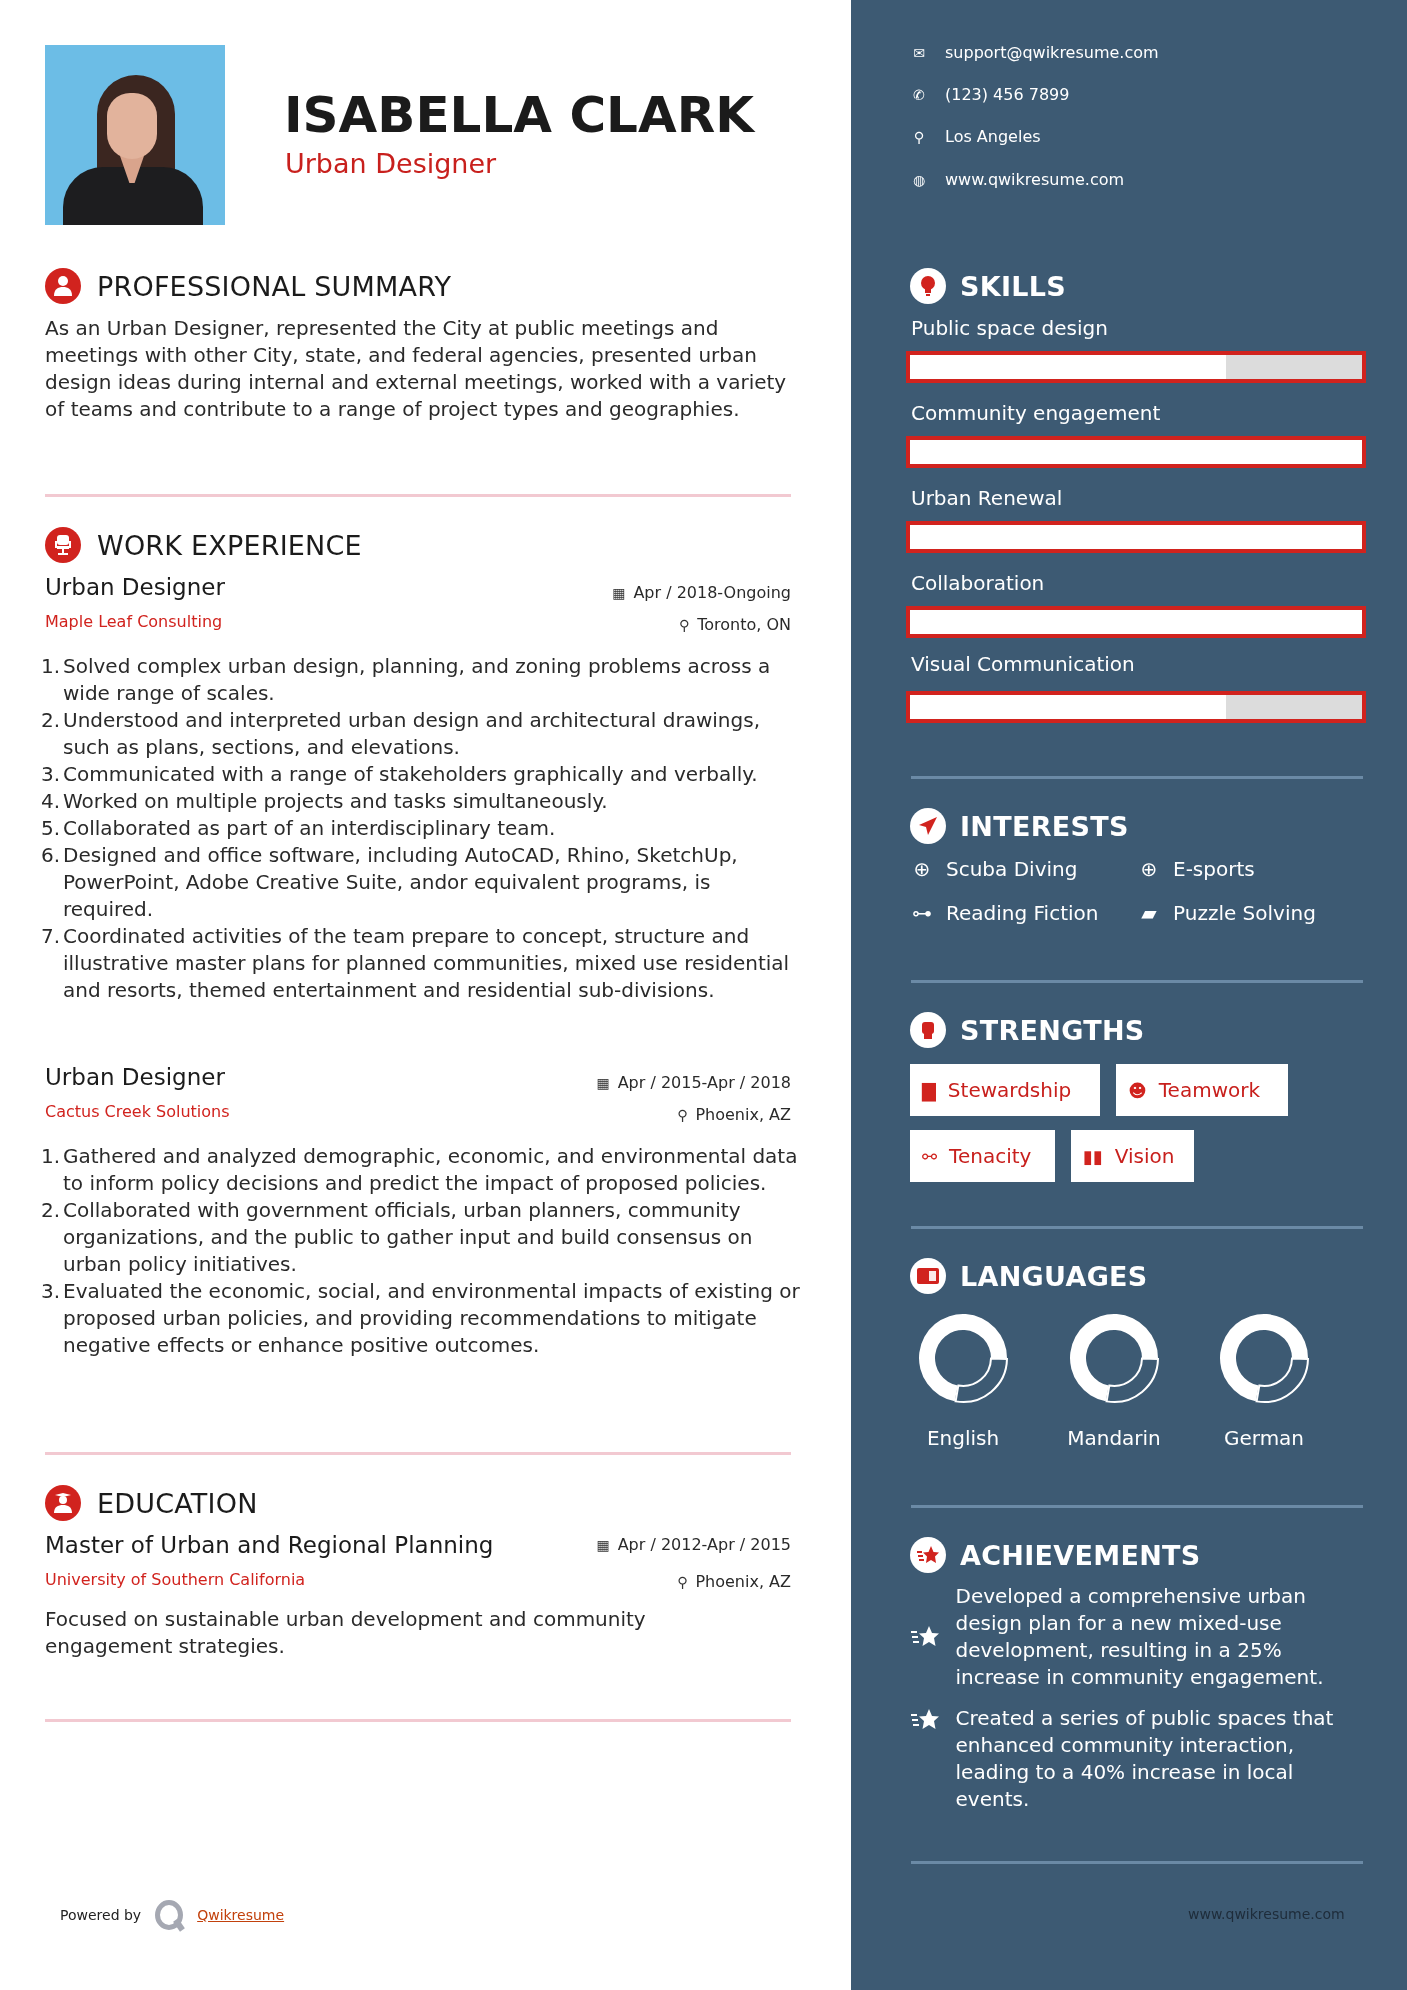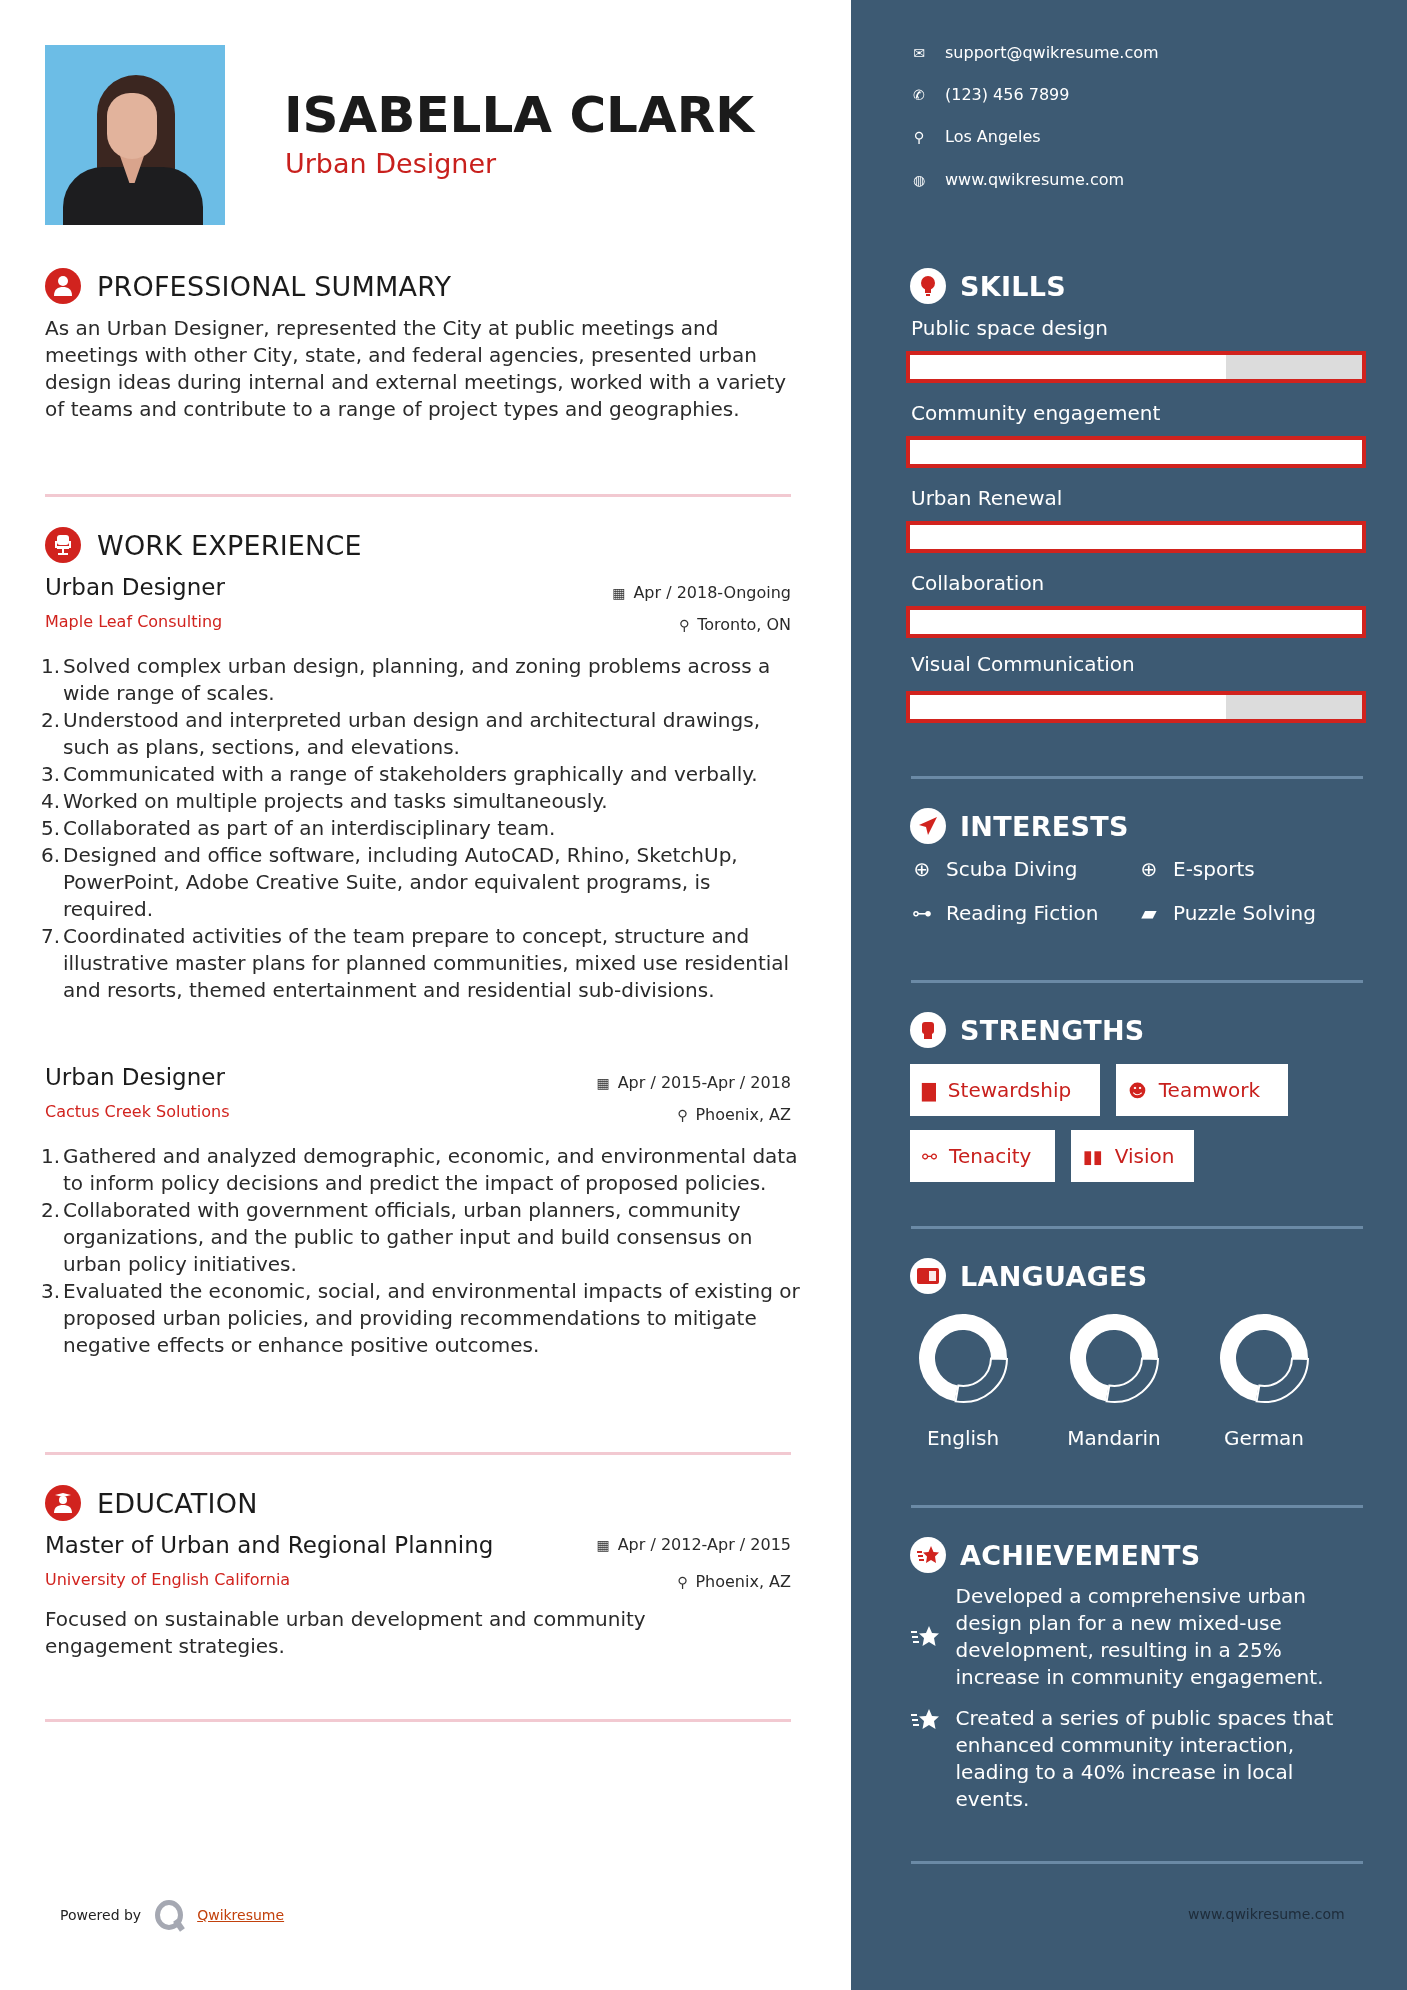--- a/index.html
+++ b/index.html
@@ -154,21 +154,21 @@
           <path d="M1 21 C1 15 5 13 10 13 C15 13 19 15 19 21 Z" fill="#fff"></path>
         </svg>
     </div>
     <div class="sec-title">EDUCATION</div>
   </div>
   <div class="job-title" style="top:1532px;">Master of Urban and Regional Planning</div>
   <div class="meta" style="top:1535px;">
     <span class="ico">▦</span>
     <span>Apr / 2012-Apr / 2015</span>
   </div>
-  <div class="job-org" style="top:1570px;">University of English California</div>
+  <div class="job-org" style="top:1570px;">University of Southern California</div>
   <div class="meta" style="top:1572px;">
     <span class="ico">⚲</span>
     <span>Phoenix, AZ</span>
   </div>
   <div class="para" style="top:1606px; width:680px;">Focused on sustainable urban development and community engagement strategies.</div>
 
   <div class="divider" style="top:1719px;"></div>
 
   <div class="footer-main">
     <span>Powered by</span>

